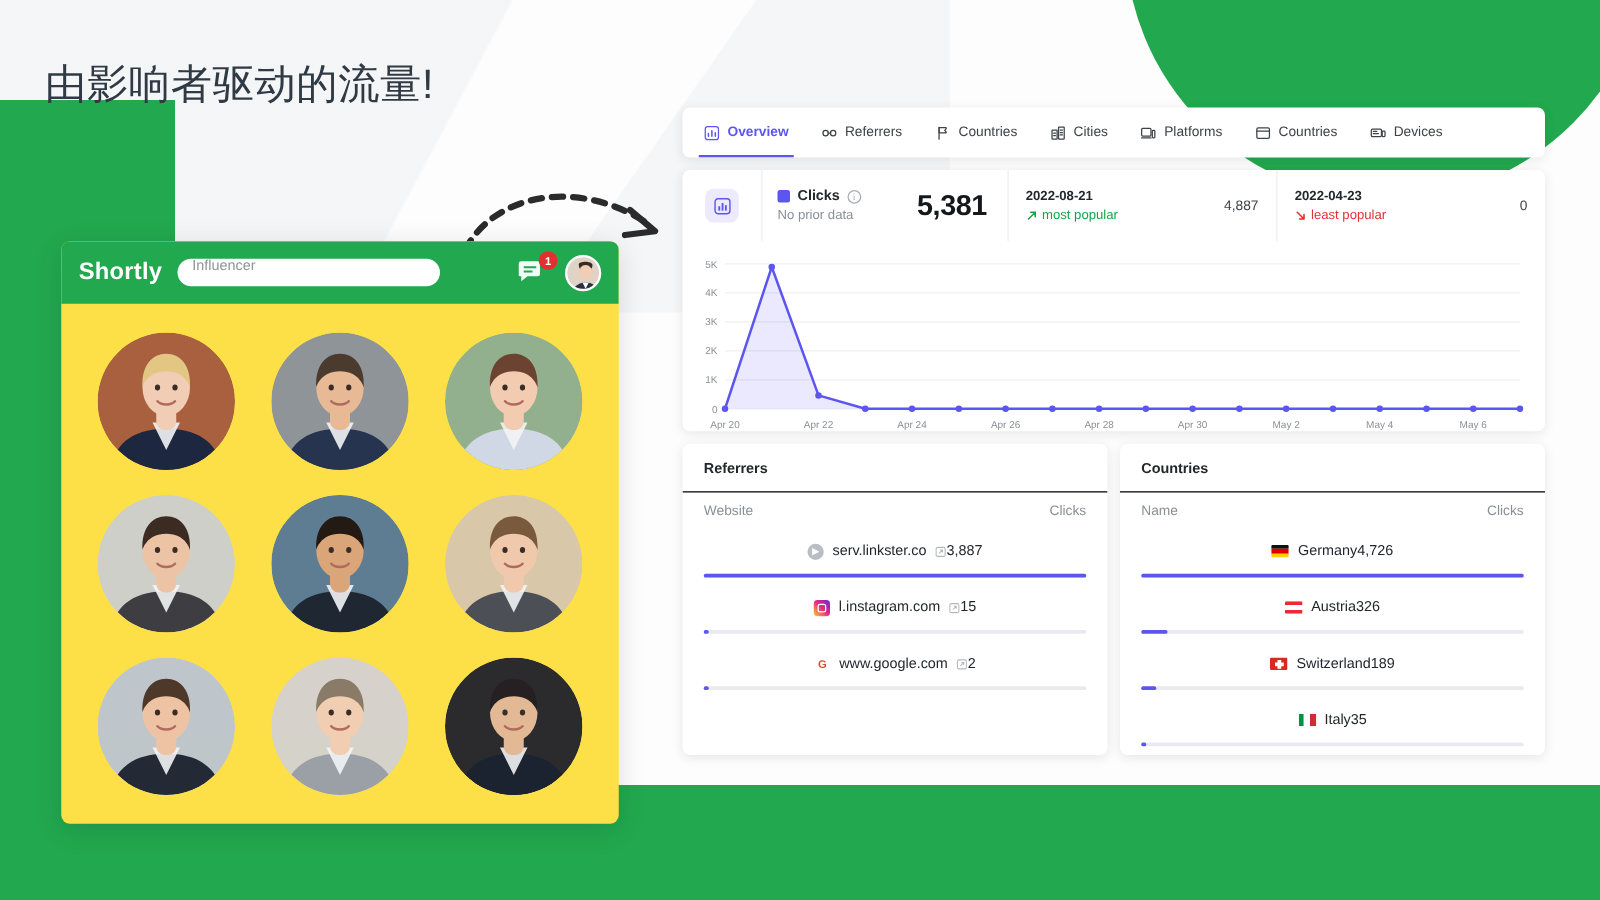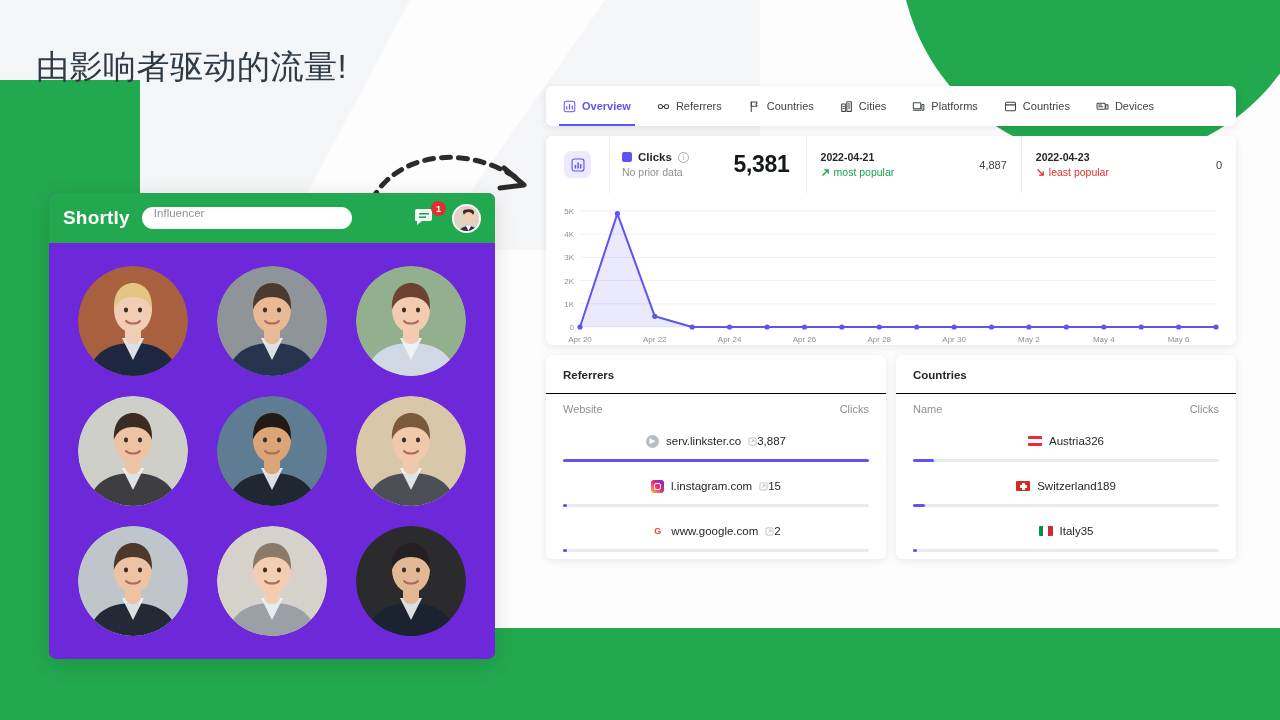--- a/index.html
+++ b/index.html
@@ -46,21 +46,21 @@
     white-space: nowrap;
   }
 
   
   .arrow { position: absolute; left: 368px; top: 138px; }
 
   
   .shortly-card {
     position: absolute; left: 49px; top: 193px;
     width: 446px; height: 466px;
-    background: #6d28d9; border-radius: 7px;
+    background: #fde047; border-radius: 7px;
     box-shadow: 0 5px 22px rgba(0,0,0,.13);
     overflow: hidden;
   }
   .shortly-bar {
     height: 50px; background: #22a84f;
     display: flex; align-items: center; padding: 0 14px; gap: 12px;
   }
   .shortly-logo {
     color: #fff; font-size: 19px; font-weight: bold; letter-spacing: .2px;
   }
@@ -501,21 +501,21 @@
               <span class="sw"></span>
               <span class="clicks-t">Clicks</span>
               <span class="info-c">i</span>
             </div>
             <div class="noprior">No prior data</div>
           </div>
           <div class="bignum">5,381</div>
         </div>
         <div class="stat-cmp">
           <div class="cmp-l">
-            <div class="cmp-date">2022-04-21</div>
+            <div class="cmp-date">2022-08-21</div>
             <div class="cmp-sub up">
               <svg width="9" height="9" viewBox="0 0 10 10">
                 <path d="M2 8L8 2M4 2h4v4" fill="none" stroke="#17a34a" stroke-width="1.4" stroke-linecap="round"></path>
               </svg>
               <span>most popular</span>
             </div>
           </div>
           <div class="cmp-val">4,887</div>
         </div>
         <div class="stat-cmp">
@@ -644,20 +644,38 @@
         <div class="panel-hd">
           <span>Name</span>
           <span>Clicks</span>
         </div>
         <div id="ctry-rows">
             <div class="prow">
               <div class="prow-top">
                 <span class="prow-left">
                   <span class="flag">
                     <span style="display:block;height:100%">
+                      <span style="display:block;height:33.3%;background:#111"></span>
+                      <span style="display:block;height:33.3%;background:#dd0000"></span>
+                      <span style="display:block;height:33.4%;background:#ffce00"></span>
+                    </span>
+                  </span>
+                  <span>Germany</span>
+                </span>
+                <span class="prow-val">4,726</span>
+              </div>
+              <div class="bar-bg">
+                <div class="bar-fg" style="width:100%"></div>
+              </div>
+            </div>
+            <div class="prow">
+              <div class="prow-top">
+                <span class="prow-left">
+                  <span class="flag">
+                    <span style="display:block;height:100%">
                       <span style="display:block;height:33.3%;background:#ed2939"></span>
                       <span style="display:block;height:33.3%;background:#fff"></span>
                       <span style="display:block;height:33.4%;background:#ed2939"></span>
                     </span>
                   </span>
                   <span>Austria</span>
                 </span>
                 <span class="prow-val">326</span>
               </div>
               <div class="bar-bg">

